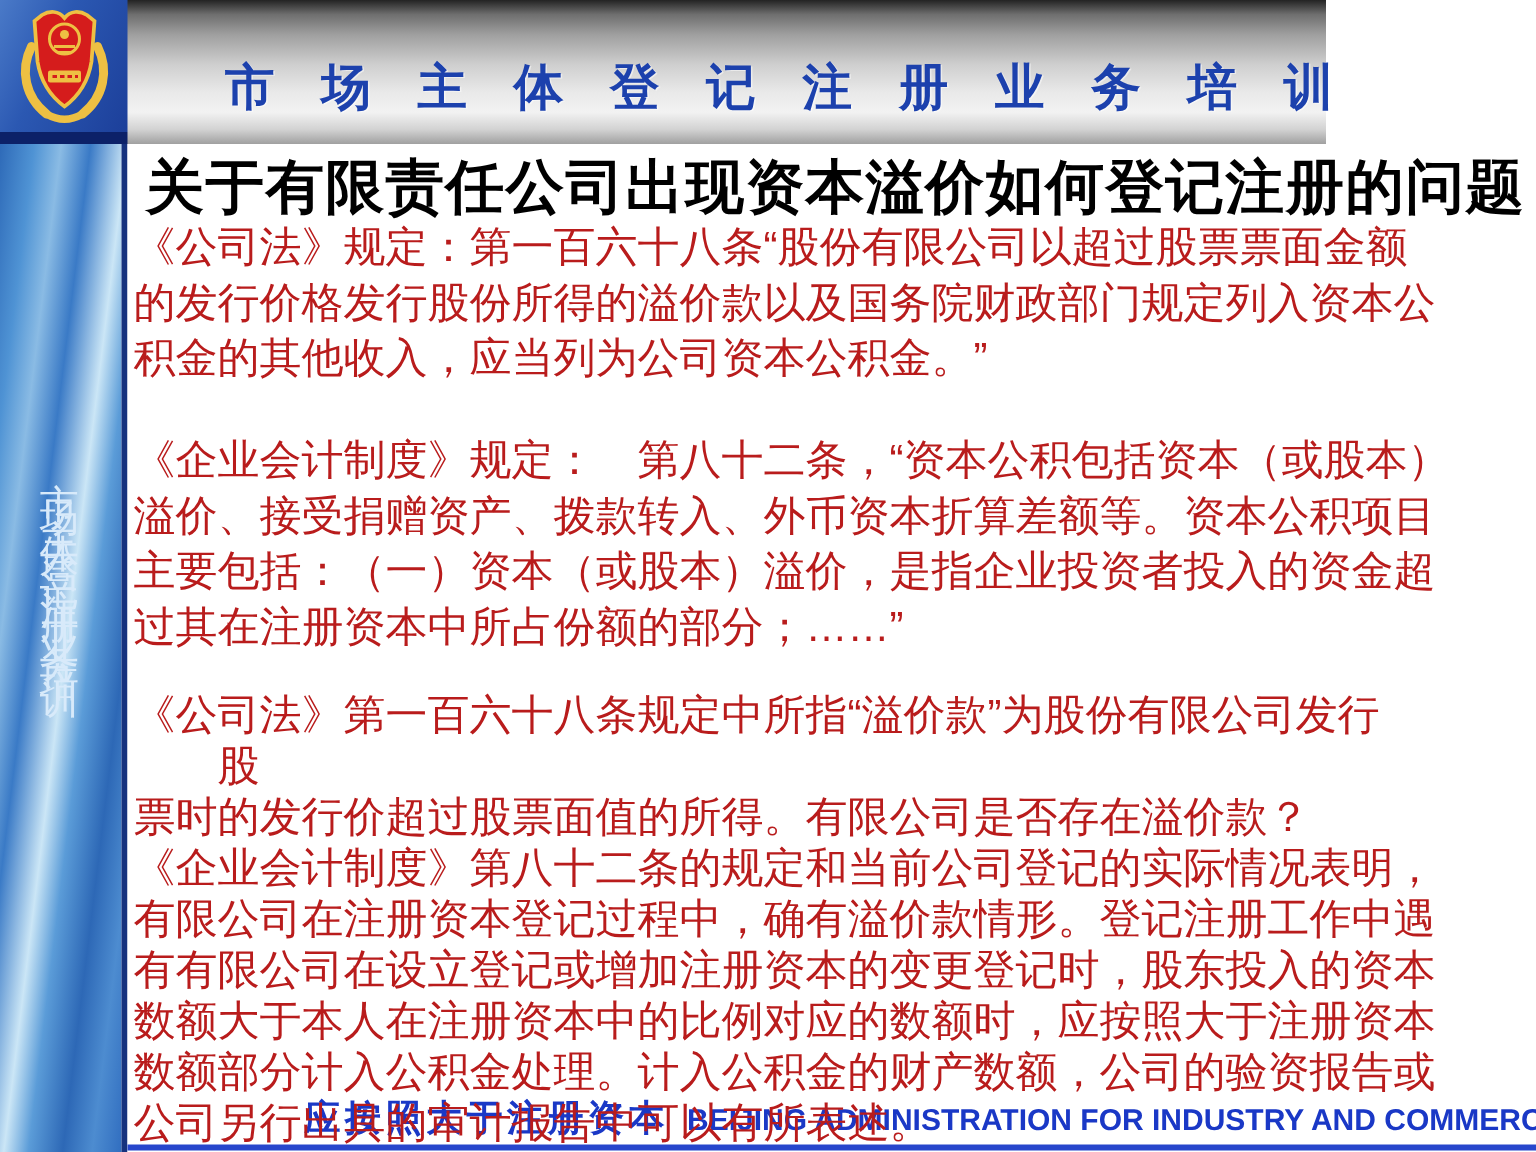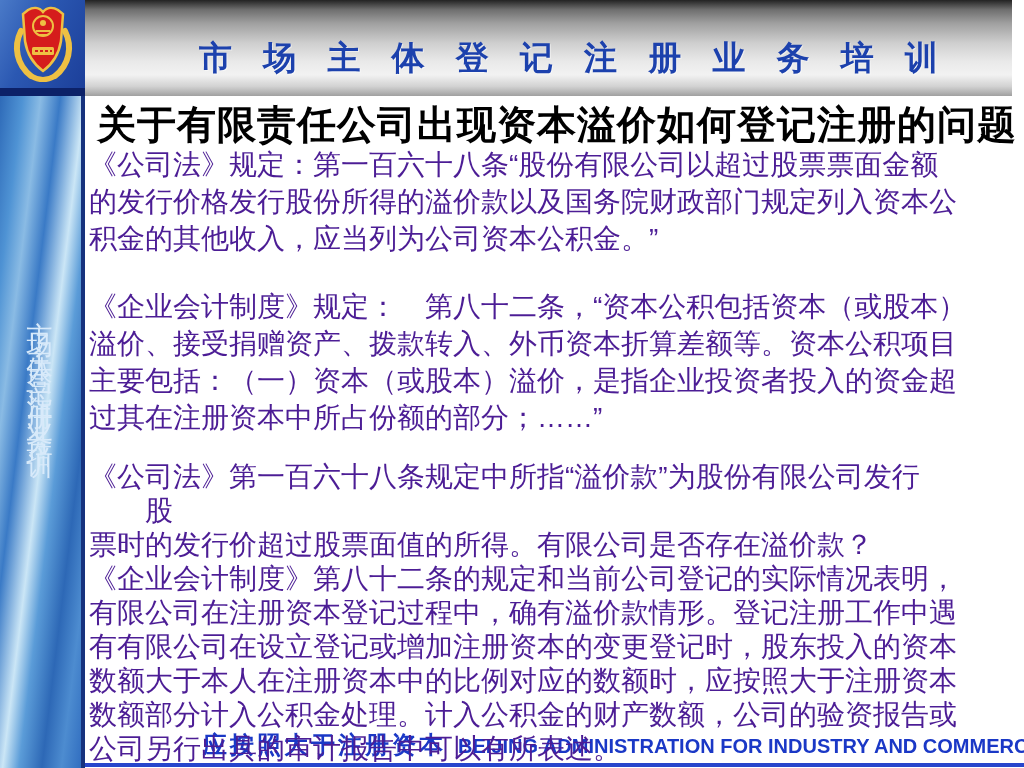--- a/index.html
+++ b/index.html
@@ -9,21 +9,21 @@
     height: 768px;
     overflow: hidden;
     background: #ffffff;
     font-family: "Liberation Sans", sans-serif;
   }
 
   
   .header {
     position: absolute;
     left: 0; top: 0;
-    width: 1012px; height: 96px;
+    width: 884px; height: 96px;
     background: linear-gradient(180deg,
       #232323 0%, #6e6e6e 10%, #9f9f9f 24%,
       #cfcfcf 45%, #e9e9e9 64%, #f2f2f2 78%,
       #d2d2d2 90%, #a0a0a0 100%);
   }
   .header-title {
     position: absolute;
     left: 150px; right: 14px; top: 36px;
     text-align: center;
     font-size: 33px;
@@ -89,21 +89,21 @@
     color: #000000;
     letter-spacing: 1px;
     white-space: nowrap;
     z-index: 2;
   }
   .para {
     position: absolute;
     left: 4px;
     margin: 0;
     white-space: pre-wrap;
-    color: #4c1d95;
+    color: #b91c1c;
     font-size: 28px;
     z-index: 2;
   }
   .p1 { top: 50px;  line-height: 37px; }
   .p2 { top: 192px; line-height: 37px; }
   .p3 { top: 364px; line-height: 34px; }
 
   
   .footer {
     position: absolute;

